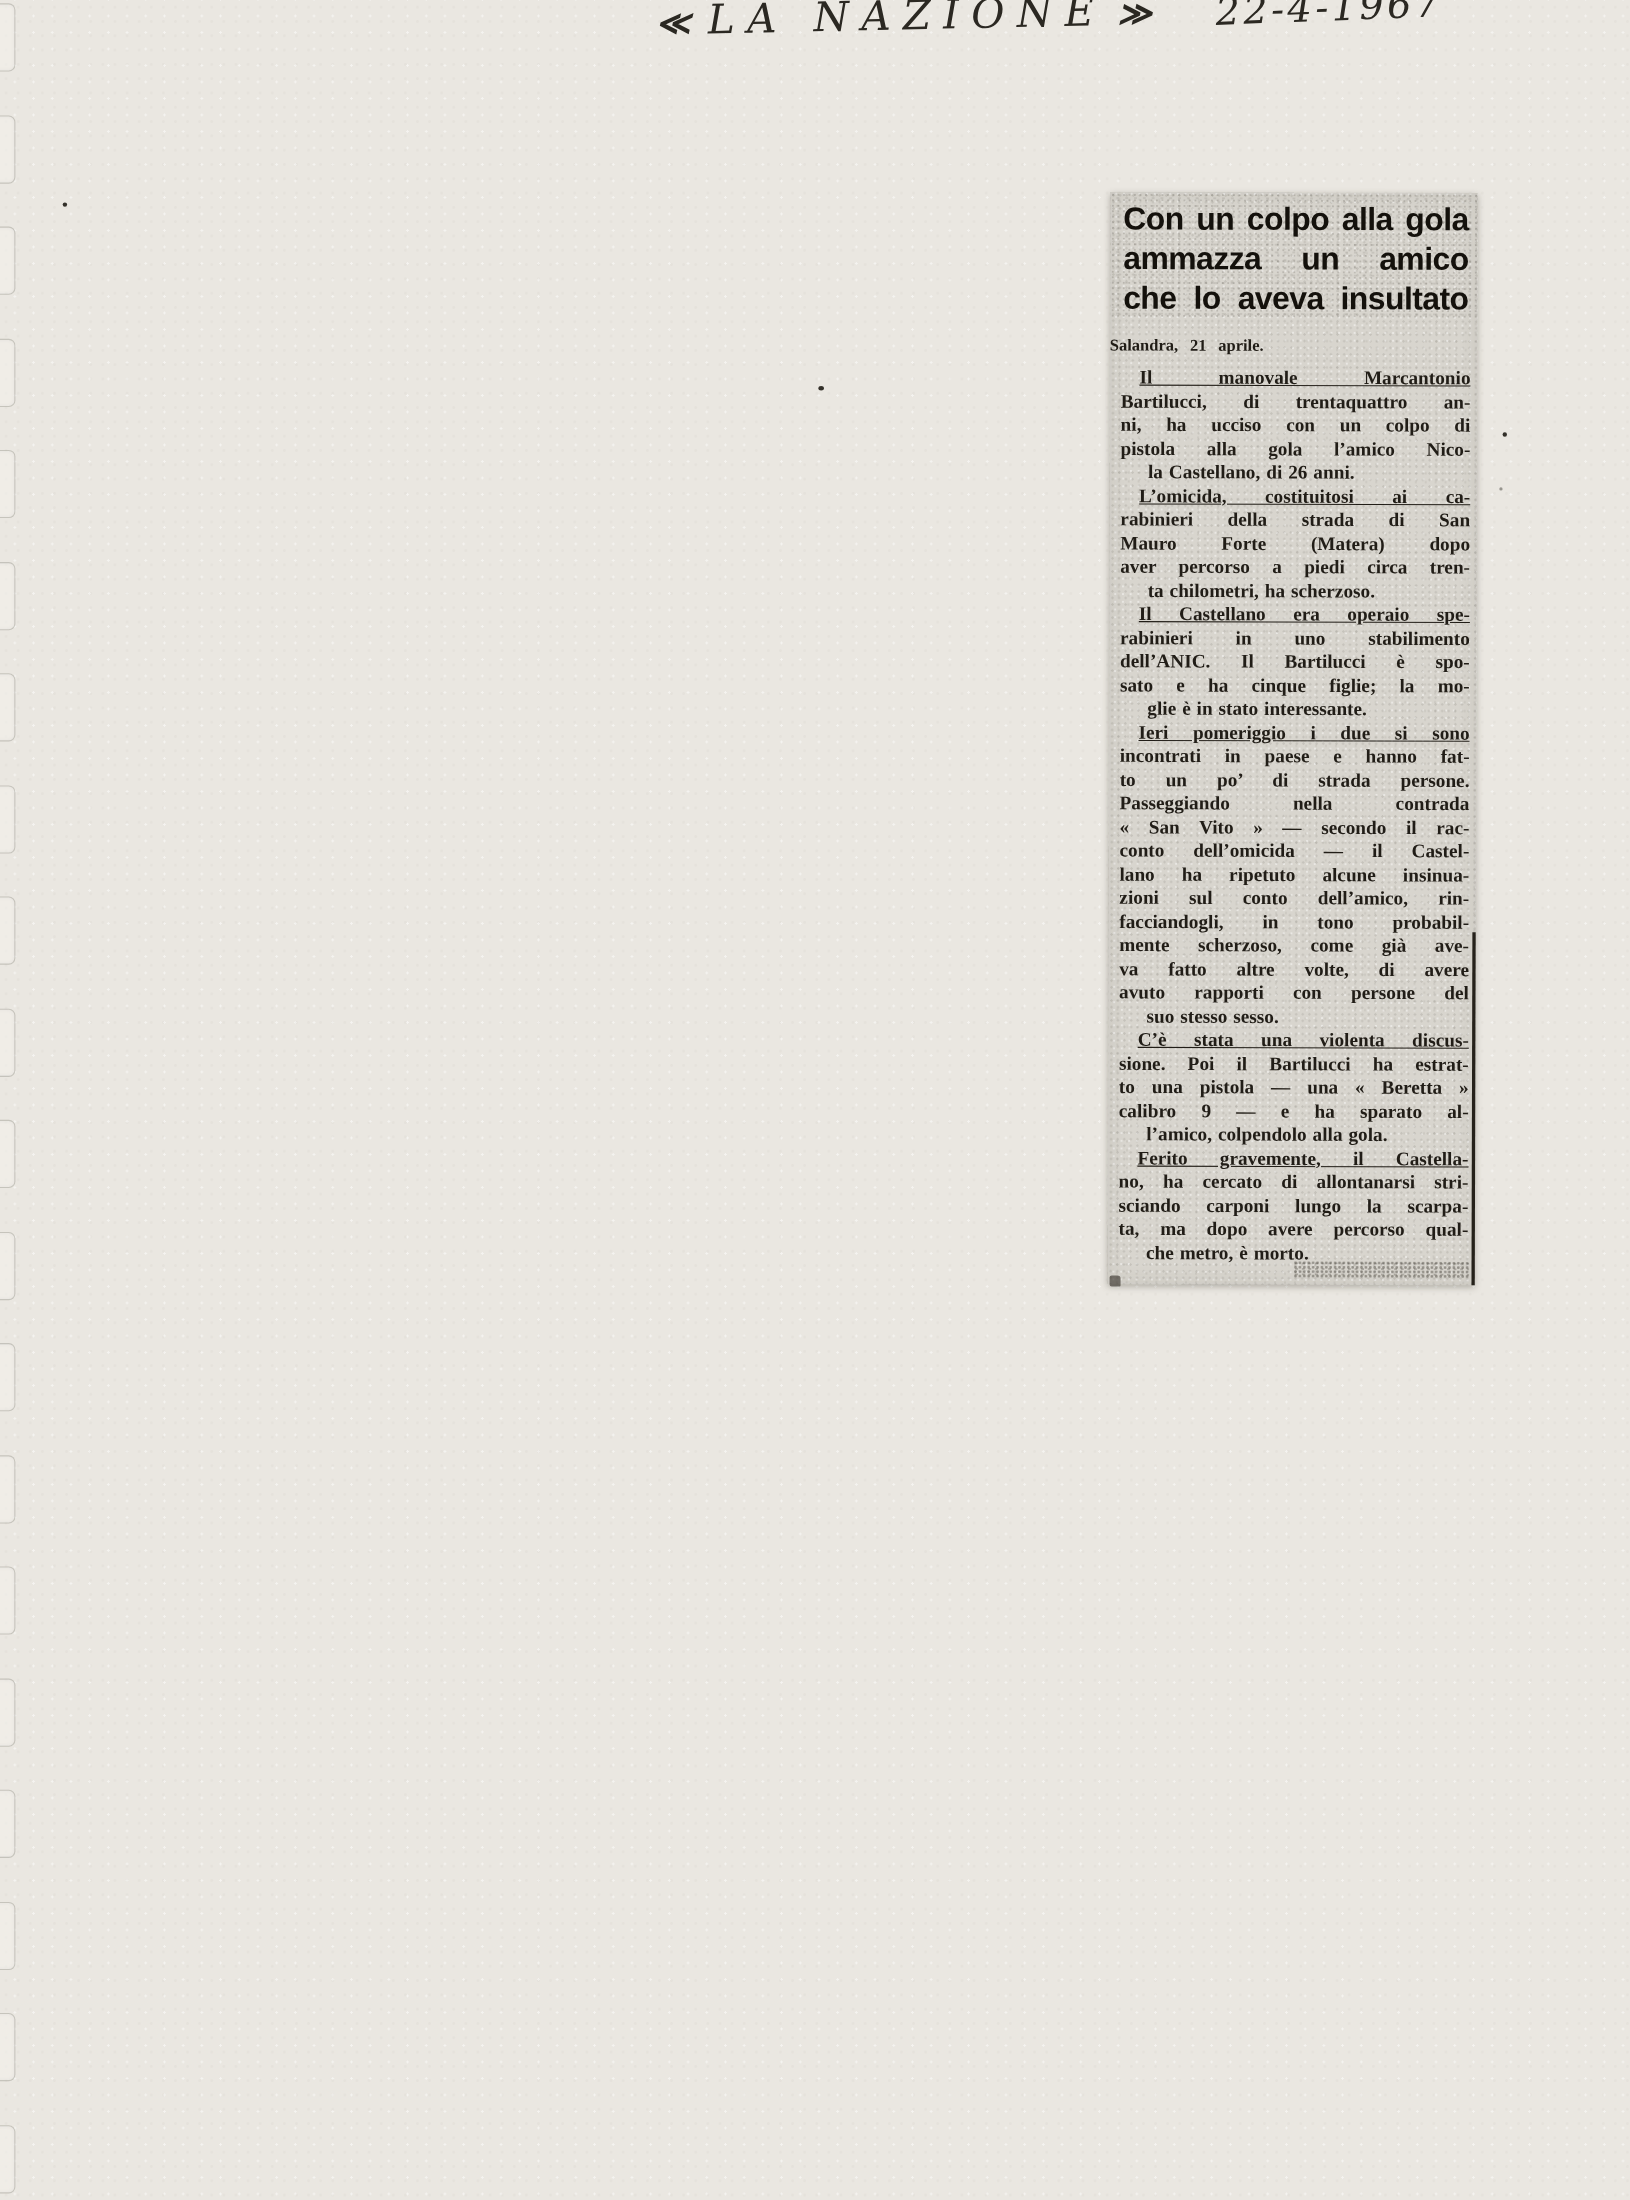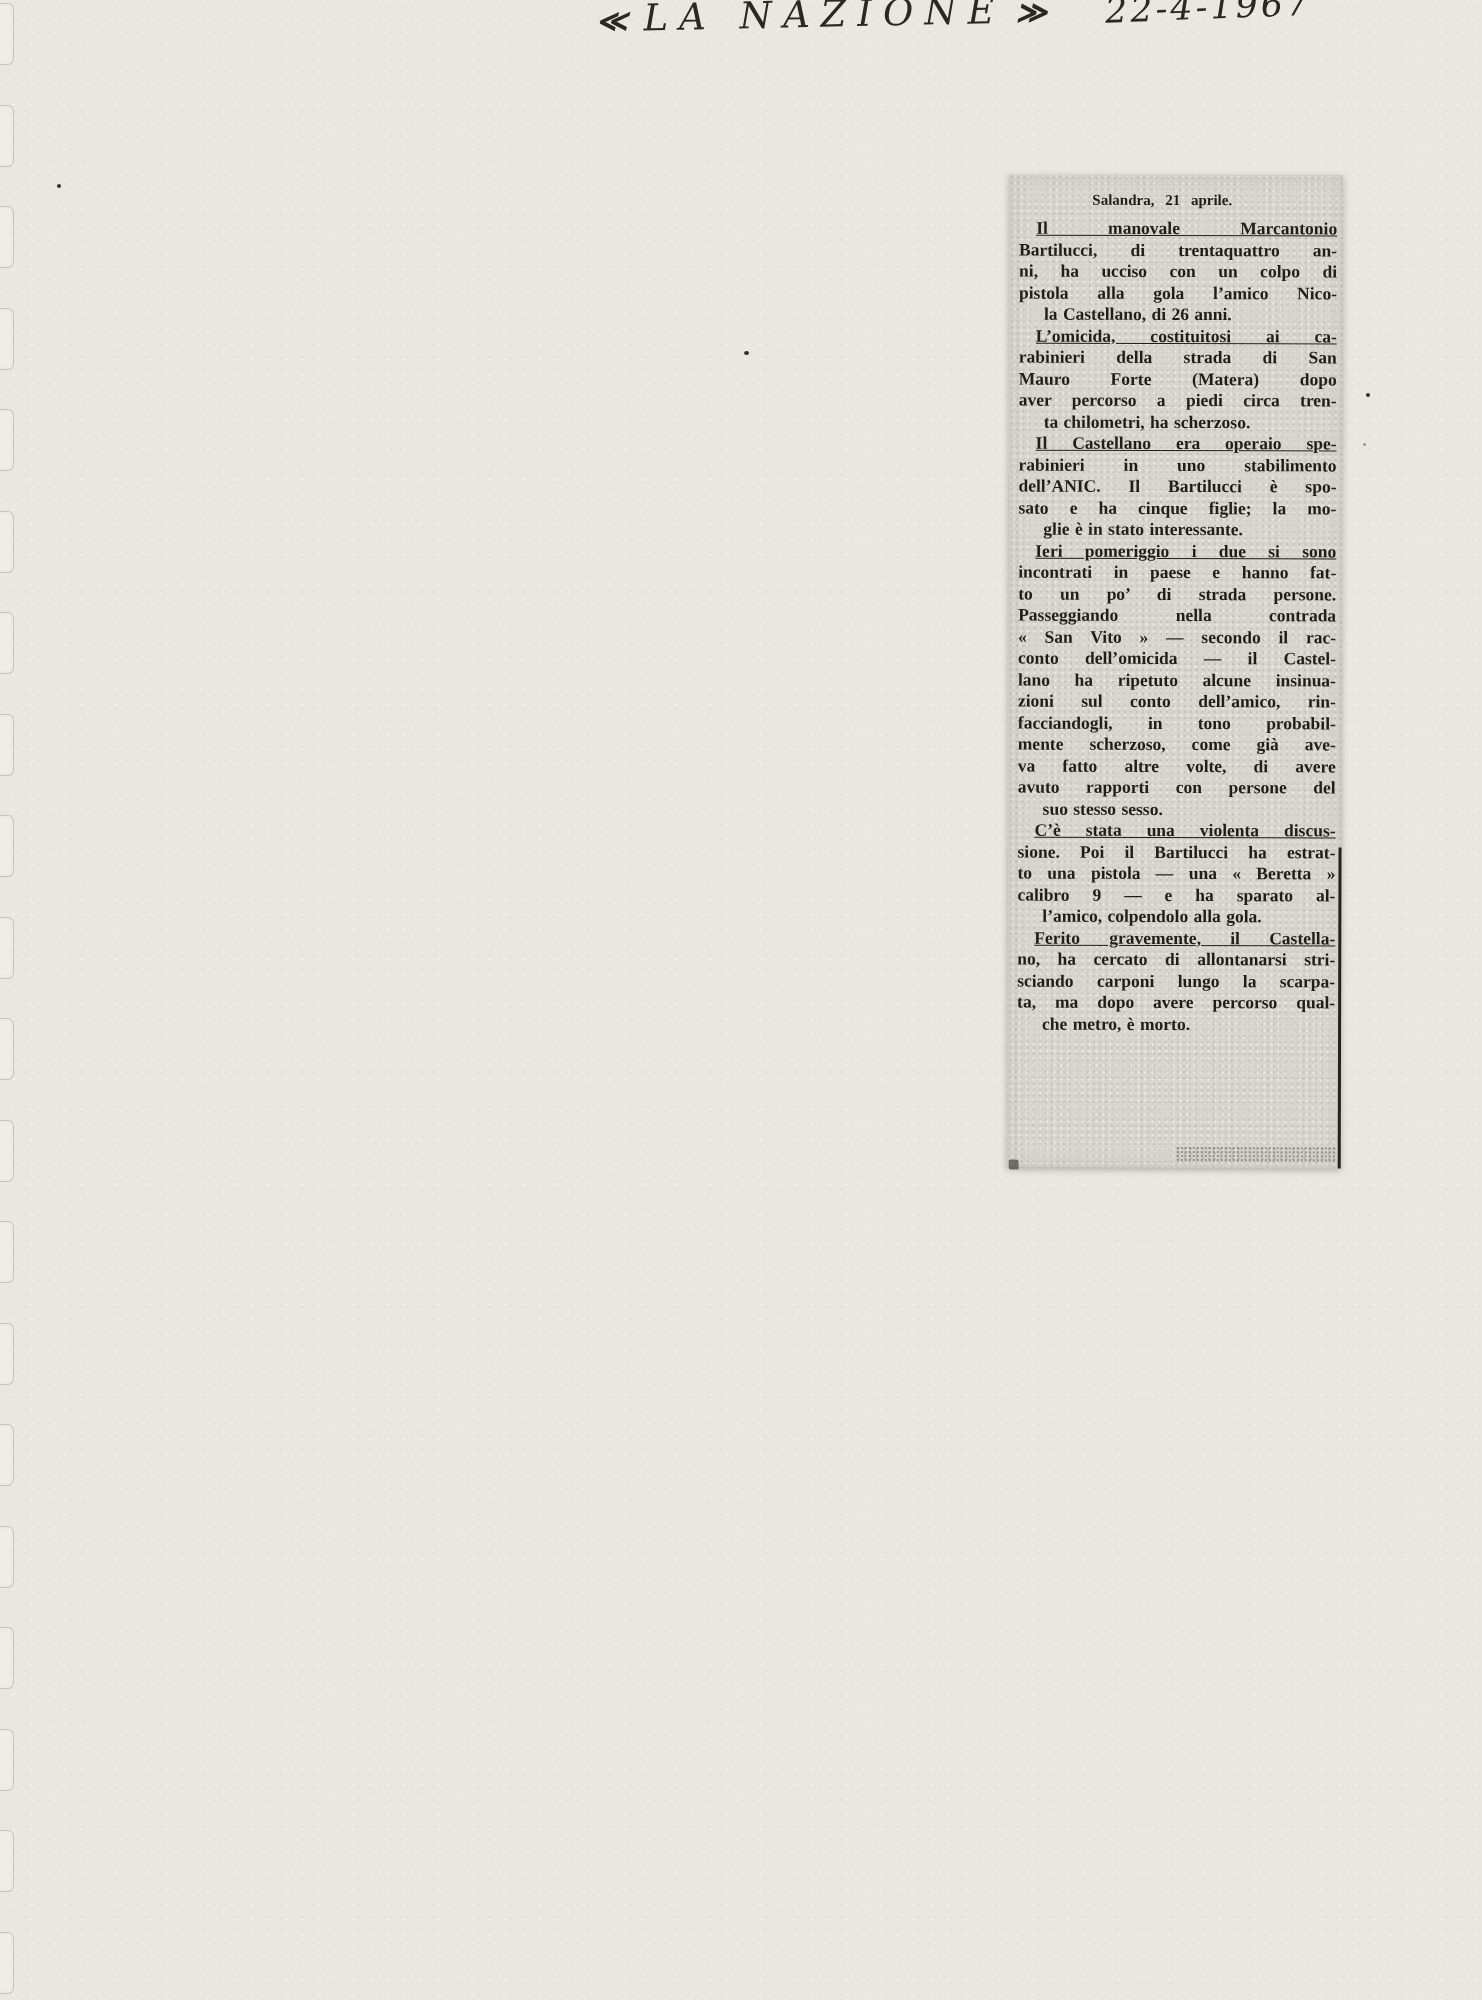--- a/index.html
+++ b/index.html
@@ -65,21 +65,21 @@
   .hline{
     font-family:"Liberation Sans", sans-serif;
     font-weight:bold;
     font-size:29px;letter-spacing:-0.5px;
     line-height:36px;
     text-align:justify;text-align-last:justify;
     color:#14110c;
   }
   .dateline{
     margin-top:17px;padding-right:28px;
-    text-align:center;
+    text-align:left;
     font-weight:bold;font-size:15px;word-spacing:7px;
     color:#201c16;
     font-family:Liberation Serif, serif;
   }
   .abody{
     margin-top:9px;padding:0 6px 0 10px;
     font-size:17.5px;font-weight:700;
     color:#211d17;
   }
   .bline{
@@ -146,20 +146,25 @@
       <div class="bmark" style="top: 1322.5px;"></div>
       <div class="bmark" style="top: 1424px;"></div>
       <div class="bmark" style="top: 1525.5px;"></div>
       <div class="bmark" style="top: 1627px;"></div>
       <div class="bmark" style="top: 1728.5px;"></div>
       <div class="bmark" style="top: 1830px;"></div>
       <div class="bmark" style="top: 1931.5px;"></div>
     </div>
 
   <div class="clipping">
+    <div class="headblock">
+      <div class="hline">Con un colpo alla gola</div>
+      <div class="hline">ammazza un amico</div>
+      <div class="hline">che lo aveva insultato</div>
+    </div>
     <div class="dateline">Salandra, 21 aprile.</div>
     <div class="abody">
         <div class="bline ind">Il manovale Marcantonio</div>
         <div class="bline">Bartilucci, di trentaquattro an-</div>
         <div class="bline">ni, ha ucciso con un colpo di</div>
         <div class="bline">pistola alla gola l’amico Nico-</div>
         <div class="bline end">la Castellano, di 26 anni.</div>
         <div class="bline ind">L’omicida, costituitosi ai ca-</div>
         <div class="bline">rabinieri della strada di San</div>
         <div class="bline">Mauro Forte (Matera) dopo</div>

